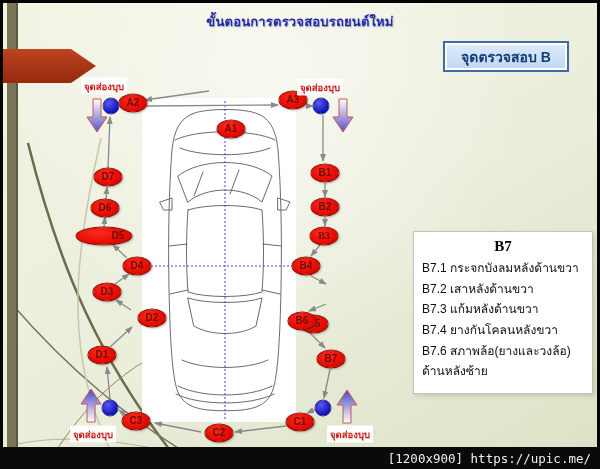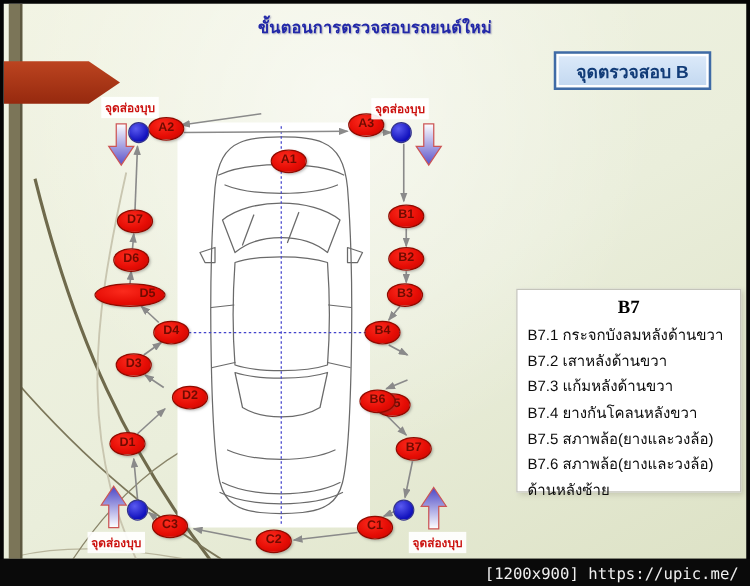--- a/index.html
+++ b/index.html
@@ -199,21 +199,21 @@
           <polygon points="344,387 354,402 348,402 348,420 340,420 340,402 334,402" fill="url(#gradUp)"></polygon>
         </g>
     </svg>
 
     <div id="marks-layer" class="layer">
         <div class="pt" style="left: 228px; top: 85px; margin-top: 41px;">A1</div>
         <div class="pt" style="left: 130px; top: 100px;">A2</div>
         <div class="pt" style="left: 290px; top: 97px;">A3</div>
         <div class="pt" style="left: 322px; top: 170px;">B1</div>
         <div class="pt" style="left: 322px; top: 204px;">B2</div>
-        <div class="pt" style="left: 321px; top: 233px;">B3</div>
+        <div class="pt" style="left: 321px; top: 233px; font-family: Liberation Serif, serif;">B3</div>
         <div class="pt" style="left: 303px; top: 263px;">B4</div>
         <div class="pt" style="left: 311px; top: 291px; margin-top: 30px;">B5</div>
         <div class="pt" style="left: 299px; top: 318px;">B6</div>
         <div class="pt" style="left: 328px; top: 356px;">B7</div>
         <div class="pt" style="left: 297px; top: 419px;">C1</div>
         <div class="pt" style="left: 216px; top: 430px;">C2</div>
         <div class="pt" style="left: 133px; top: 418px;">C3</div>
         <div class="pt" style="left: 99px; top: 352px;">D1</div>
         <div class="pt" style="left: 137px; top: 315px; margin-left: 12px;">D2</div>
         <div class="pt" style="left: 104px; top: 289px;">D3</div>
@@ -231,21 +231,20 @@
         <div class="dent" style="left: 347px; top: 431px;">จุดส่องบุบ</div>
       </div>
 
     <div class="infobox">
       <div class="ib-title">B7</div>
       <div id="ib-items">
           <div class="ib-item">B7.1 กระจกบังลมหลังด้านขวา</div>
           <div class="ib-item">B7.2 เสาหลังด้านขวา</div>
           <div class="ib-item">B7.3 แก้มหลังด้านขวา</div>
           <div class="ib-item">B7.4 ยางกันโคลนหลังขวา</div>
-          <div class="ib-item">B7.5 สภาพล้อ(ยางและวงล้อ)</div>
           <div class="ib-item">B7.6 สภาพล้อ(ยางและวงล้อ)</div>
           <div class="ib-item">ด้านหลังซ้าย</div>
         </div>
     </div>
   </div>
 
   <div class="wmbar">
     <span class="wm">[1200x900] https://upic.me/</span>
   </div>
 </div>

